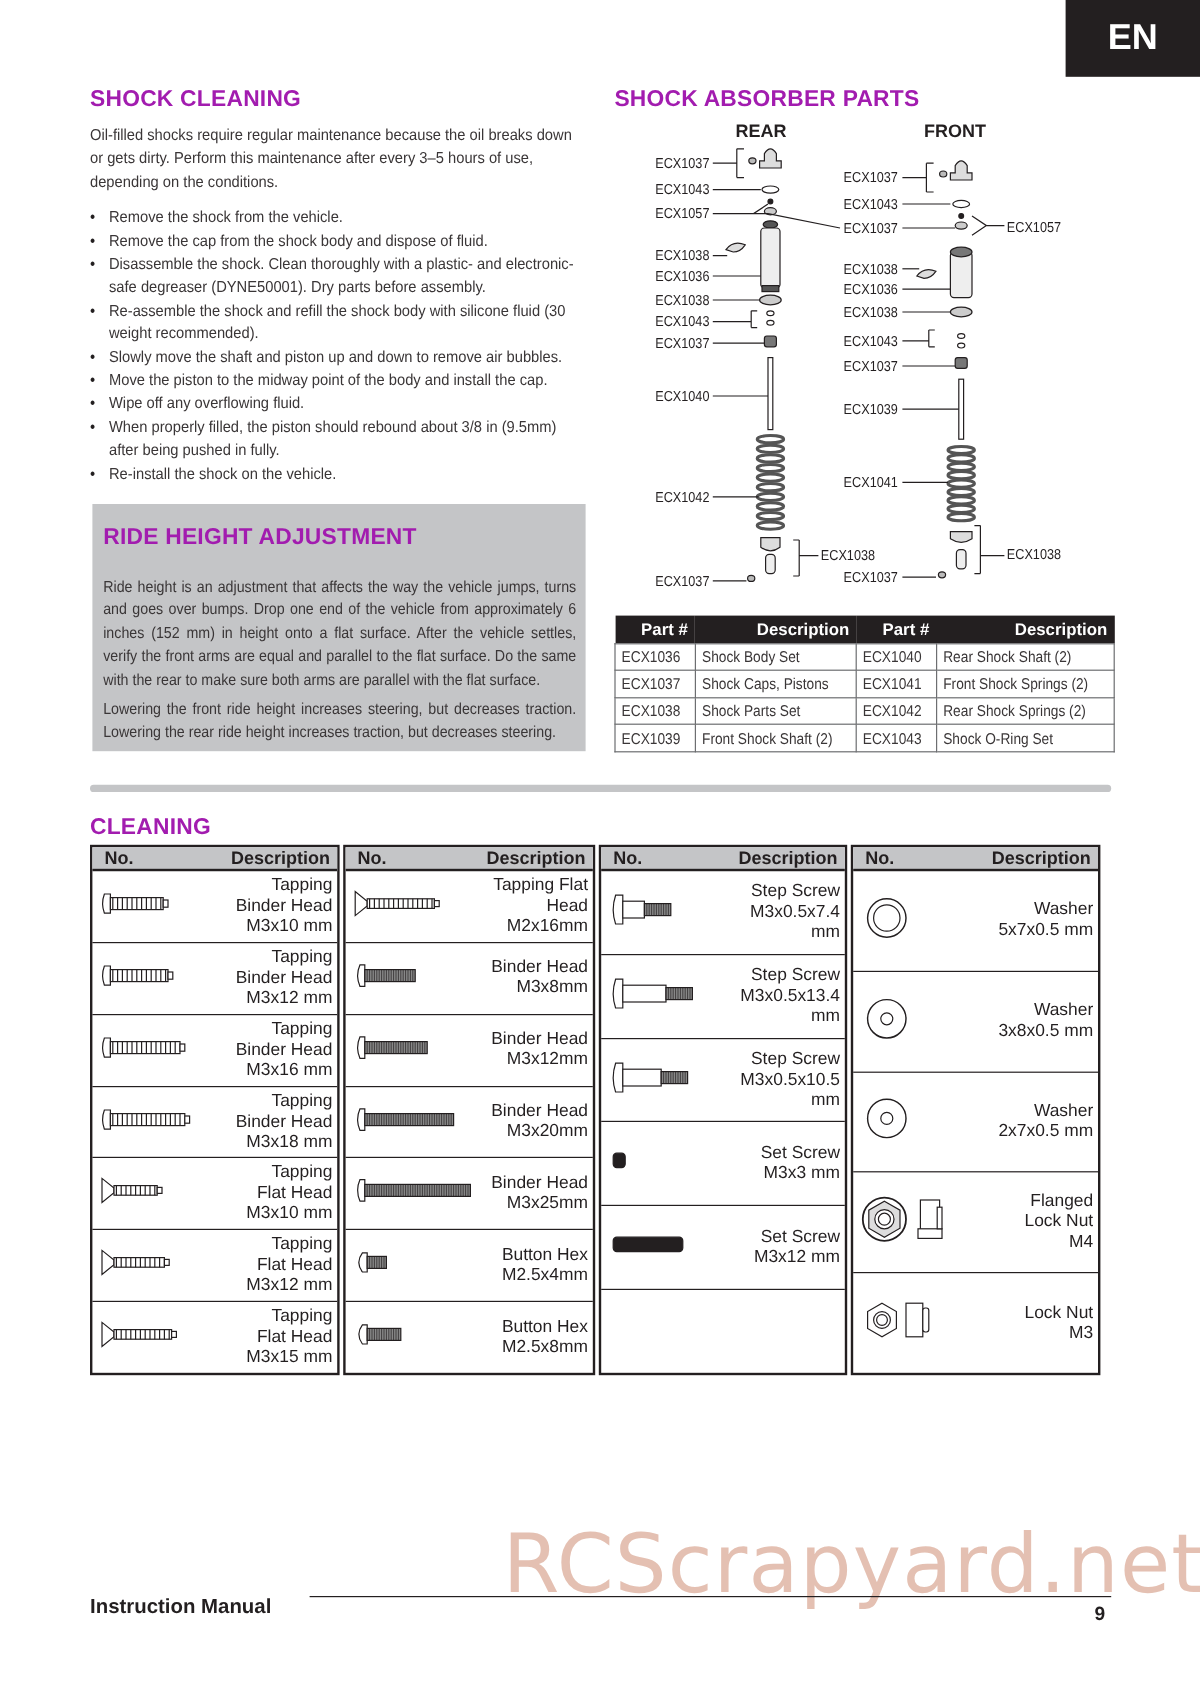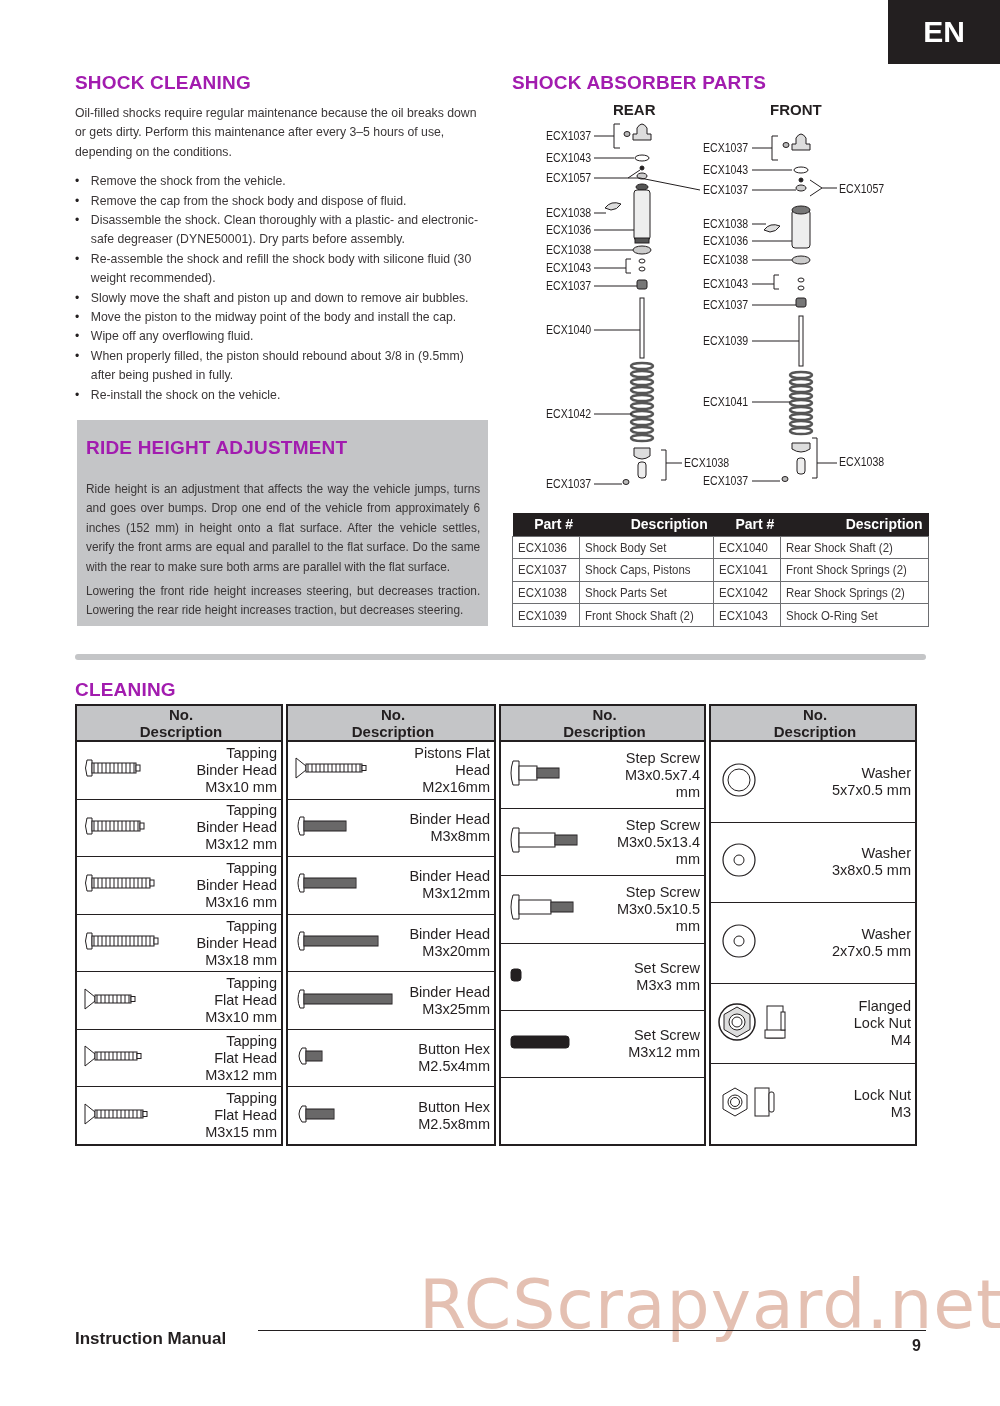--- a/index.html
+++ b/index.html
@@ -32,22 +32,22 @@
   .parts-table { position: absolute; left: 512px; top: 513px; width: 413px; border-collapse: collapse; font-size: 13px; }
   .parts-table th { background: #231f20; color: #fff; text-align: right; font-weight: bold; font-size: 14px; padding: 2px 6px; height: 23px; }
   .parts-table td { border: 1px solid #6d6e71; padding: 0 5px; height: 22.6px; color: #3a3637; white-space: nowrap; }
   .parts-table td span { display: inline-block; transform: scaleX(0.88); transform-origin: left center; }
 
   .divider { position: absolute; left: 75px; top: 654px; width: 851px; height: 6px; background: #c4c5c7; border-radius: 3px; }
   .fast-title { position: absolute; left: 75px; top: 679px; }
 
   .fast-wrap { position: absolute; left: 75px; top: 704px; width: 845px; height: 442px; display: flex; gap: 3px; }
   .fcol { border: 2px solid #231f20; flex: 0 0 auto; display: flex; flex-direction: column; background: #fff; }
-  .fcol .fh { background: #c4c5c7; height: 36px; display: flex; align-items: center; justify-content: space-between; padding: 0 6px 0 10px;
-    font-weight: bold; font-size: 15px; border-bottom: 2px solid #231f20; flex-direction: column; }
+  .fcol .fh { background: #c4c5c7; height: 20px; display: flex; align-items: center; justify-content: space-between; padding: 0 6px 0 10px;
+    font-weight: bold; font-size: 15px; border-bottom: 2px solid #231f20; }
   .frow { flex: 1 1 0; display: flex; align-items: center; justify-content: space-between; border-bottom: 1.5px solid #231f20; padding: 0 4px 0 4px; position: relative; }
   .frow:last-child { border-bottom: none; }
   .frow .desc { text-align: right; font-size: 14.5px; line-height: 17px; color: #231f20; }
   .frow svg { flex: 0 0 auto; }
 
   .footer-title { position: absolute; left: 75px; top: 1329px; font-weight: bold; font-size: 17px; }
   .footer-line { position: absolute; left: 258px; top: 1330px; width: 668px; height: 1px; background: #231f20; }
   .page-num { position: absolute; left: 912px; top: 1337px; font-weight: bold; font-size: 16px; }
   .watermark { position: absolute; left: 392px; top: 1265px; font-family: "DejaVu Sans", sans-serif; font-size: 68px; color: rgba(205,140,115,0.55); letter-spacing: 1px; margin-left: 27px; }
 </style>
@@ -449,21 +449,21 @@
             <line x1="44" y1="16" x2="44" y2="24" stroke="#231f20" stroke-width="1"></line>
             <line x1="48" y1="16" x2="48" y2="24" stroke="#231f20" stroke-width="1"></line>
             <line x1="52" y1="16" x2="52" y2="24" stroke="#231f20" stroke-width="1"></line>
             <line x1="56" y1="16" x2="56" y2="24" stroke="#231f20" stroke-width="1"></line>
             <line x1="60" y1="16" x2="60" y2="24" stroke="#231f20" stroke-width="1"></line>
             <line x1="64" y1="16" x2="64" y2="24" stroke="#231f20" stroke-width="1"></line>
             <line x1="68" y1="16" x2="68" y2="24" stroke="#231f20" stroke-width="1"></line>
             <rect x="70" y="17.5" width="4" height="5" fill="#fff" stroke="#231f20"></rect>
           </svg></span>
         <div class="desc">
-          <div>Pistons Flat Head</div>
+          <div>Tapping Flat Head</div>
           <div>M2x16mm</div>
         </div>
       </div>
       <div class="frow">
         <span><svg width="110" height="40" viewBox="0 0 110 40">
             <path d="M8 11 q-4 9 0 18 h4 v-18 z" fill="#fff" stroke="#231f20"></path>
             <rect x="12" y="15" width="42" height="10" fill="#888" stroke="#231f20"></rect>
             <line x1="14" y1="15" x2="14" y2="25" stroke="#231f20" stroke-width="0.6"></line>
             <line x1="16" y1="15" x2="16" y2="25" stroke="#231f20" stroke-width="0.6"></line>
             <line x1="18" y1="15" x2="18" y2="25" stroke="#231f20" stroke-width="0.6"></line>

